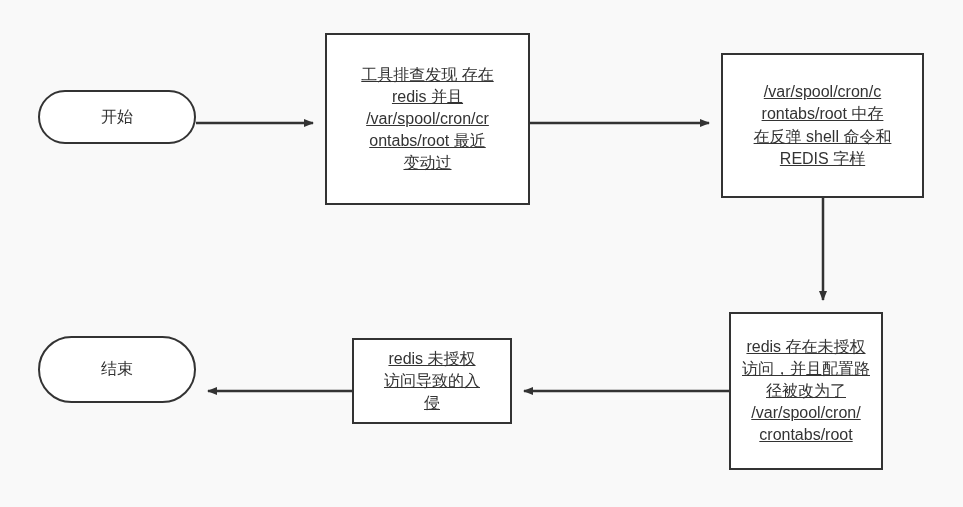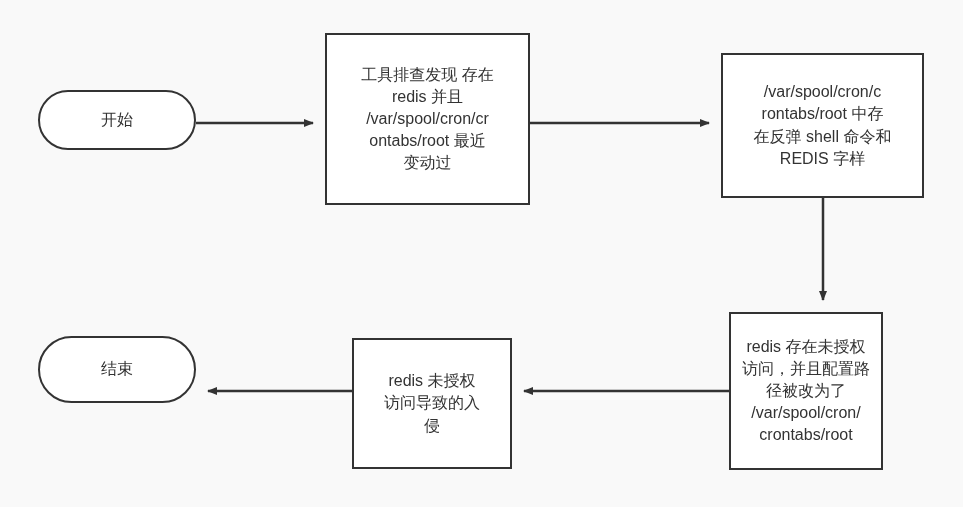--- a/index.html
+++ b/index.html
@@ -33,20 +33,21 @@
     padding: 4px 8px;
     white-space: pre-line;
     word-break: break-word;
   }
   .node.terminator {
     border-radius: 34px;
     font-size: 16px;
   }
   .node.process {
     border-radius: 0;
+    text-decoration: underline;
   }
   .node-text {
     display: block;
     width: 100%;
   }
   svg.edges {
     position: absolute;
     left: 0;
     top: 0;
     width: 963px;
@@ -65,21 +66,21 @@
         <path d="M 0 0 L 10 4 L 0 8 z" fill="#333333"></path>
       </marker>
     </defs>
     <path fill="none" stroke="#333333" stroke-width="2.5" marker-end="url(#arrow-right)" d="M 196 123 L 313 123"></path>
     <path fill="none" stroke="#333333" stroke-width="2.5" marker-end="url(#arrow-right)" d="M 530 123 L 709 123"></path>
     <path fill="none" stroke="#333333" stroke-width="2.5" marker-end="url(#arrow-right)" d="M 823 198 L 823 300"></path>
     <path fill="none" stroke="#333333" stroke-width="2.5" marker-end="url(#arrow-right)" d="M 729 391 L 524 391"></path>
     <path fill="none" stroke="#333333" stroke-width="2.5" marker-end="url(#arrow-right)" d="M 352 391 L 208 391"></path>
   </svg>
 
-  <div class="node terminator" style="left: 38px; top: 90px; width: 158px; height: 60px; background: rgb(255, 255, 255); border-color: rgb(51, 51, 51); color: rgb(51, 51, 51);">
+  <div class="node terminator" style="left: 38px; top: 90px; width: 158px; height: 54px; background: rgb(255, 255, 255); border-color: rgb(51, 51, 51); color: rgb(51, 51, 51);">
     <span class="node-text">开始</span>
   </div>
 
   <div class="node process" style="left: 325px; top: 33px; width: 205px; height: 172px; background: rgb(255, 255, 255); border-color: rgb(51, 51, 51); color: rgb(51, 51, 51);">
     <span class="node-text">工具排查发现 存在
 redis 并且
 /var/spool/cron/cr
 ontabs/root 最近
 变动过</span>
   </div>
@@ -92,21 +93,21 @@
   </div>
 
   <div class="node process" style="left: 729px; top: 312px; width: 154px; height: 158px; background: rgb(255, 255, 255); border-color: rgb(51, 51, 51); color: rgb(51, 51, 51);">
     <span class="node-text">redis 存在未授权
 访问，并且配置路
 径被改为了
 /var/spool/cron/
 crontabs/root</span>
   </div>
 
-  <div class="node process" style="left: 352px; top: 338px; width: 160px; height: 131px; background: rgb(255, 255, 255); border-color: rgb(51, 51, 51); color: rgb(51, 51, 51);">
+  <div class="node process" style="left: 352px; top: 338px; width: 160px; height: 86px; background: rgb(255, 255, 255); border-color: rgb(51, 51, 51); color: rgb(51, 51, 51);">
     <span class="node-text">redis 未授权
 访问导致的入
 侵</span>
   </div>
 
   <div class="node terminator" style="left: 38px; top: 336px; width: 158px; height: 67px; background: rgb(255, 255, 255); border-color: rgb(51, 51, 51); color: rgb(51, 51, 51);">
     <span class="node-text">结束</span>
   </div>
 
 </div>

